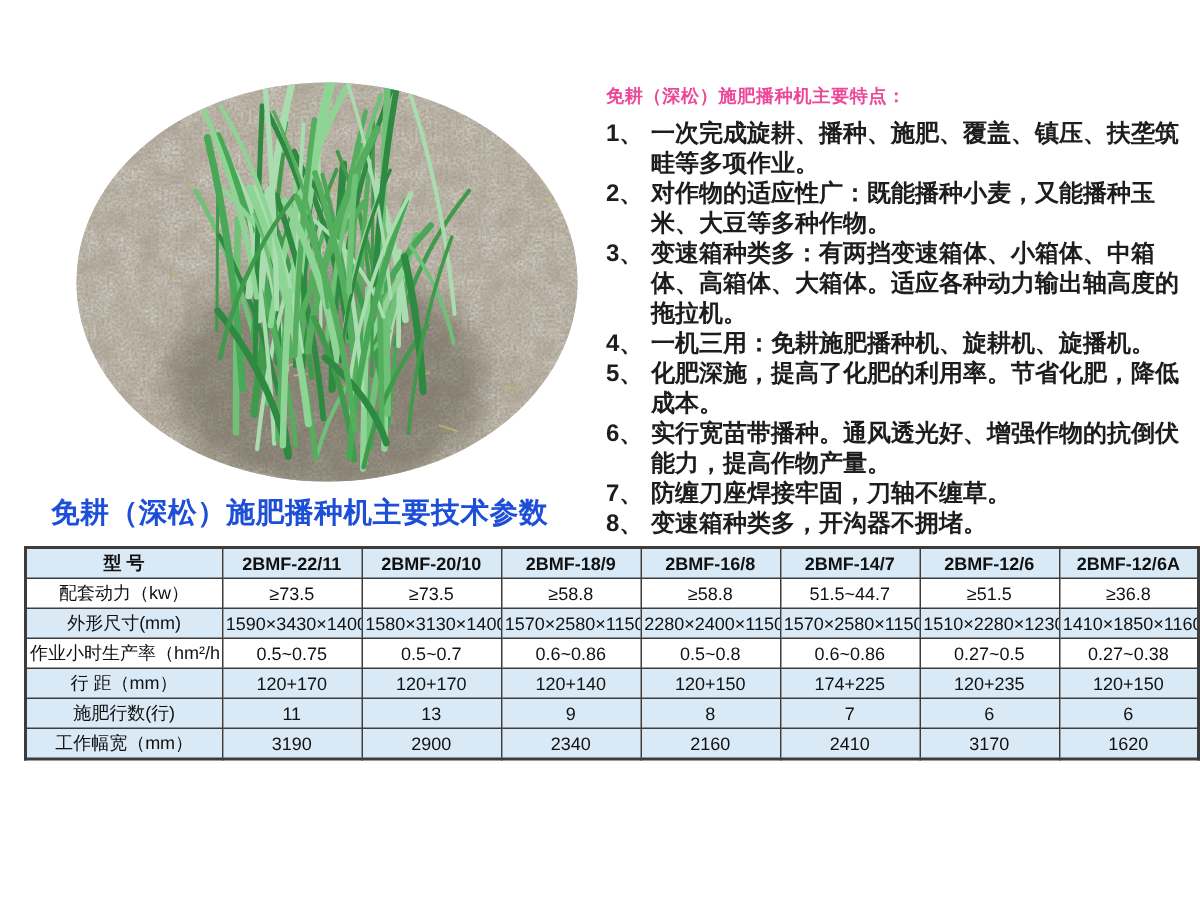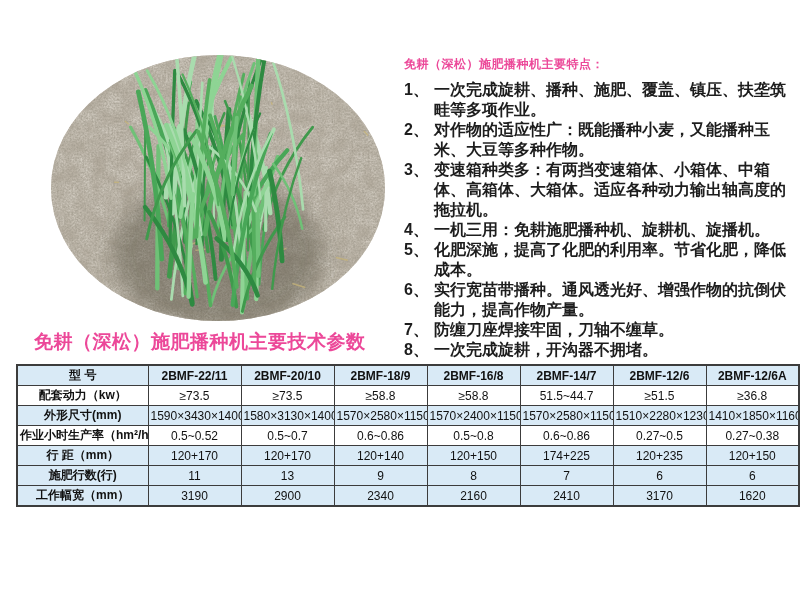--- a/index.html
+++ b/index.html
@@ -12,32 +12,32 @@
   .features{position:absolute;left:404px;top:56px;width:393px;}
   .features-heading{
     color:#ec4899;font-size:12px;font-weight:bold;margin:0 0 7px 0;
     letter-spacing:0.5px;white-space:nowrap;
   }
   .feature-item{display:flex;font-size:16px;line-height:20px;font-weight:bold;color:#1d1d1d;}
   .feature-num{flex:0 0 30px;}
   .feature-text{flex:1;}
   .tech-heading{
     position:absolute;left:34px;top:329px;margin:0;
-    color:#ec4899;font-size:19px;font-weight:bold;letter-spacing:0.5px;white-space:nowrap;
+    color:#1d4ed8;font-size:19px;font-weight:bold;letter-spacing:0.5px;white-space:nowrap;
   }
   table.spec{
     position:absolute;left:16px;top:364px;width:784px;
     border-collapse:collapse;table-layout:fixed;
     border:2px solid #3c3c3c;
   }
   table.spec td{
     border:1px solid #3c3c3c;height:19px;text-align:center;vertical-align:middle;
     font-size:12px;color:#111;padding:0 2px;background:#ffffff;overflow:hidden;white-space:nowrap;
   }
-  table.spec td.label{font-weight:bold;}
+  table.spec td.label{font-weight:normal;}
   table.spec tr.model td{font-weight:bold;}
   table.spec tr.shaded td{background:#d9eaf6;}
 </style>
 </head>
 <body>
 
 <div class="photo-wrap">
   <svg width="336" height="270" viewBox="0 0 336 270">
     <defs>
       <clipPath id="oval">
@@ -201,21 +201,21 @@
     <div class="feature-item">
       <span class="feature-num">6、</span>
       <span class="feature-text">实行宽苗带播种。通风透光好、增强作物的抗倒伏能力，提高作物产量。</span>
     </div>
     <div class="feature-item">
       <span class="feature-num">7、</span>
       <span class="feature-text">防缠刀座焊接牢固，刀轴不缠草。</span>
     </div>
     <div class="feature-item">
       <span class="feature-num">8、</span>
-      <span class="feature-text">一次完成旋耕，开沟器不拥堵。</span>
+      <span class="feature-text">变速箱种类多，开沟器不拥堵。</span>
     </div>
   </div>
 </div>
 
 <h2 class="tech-heading">免耕（深松）施肥播种机主要技术参数</h2>
 
 <table class="spec">
   <colgroup>
     <col style="width:131px">
       <col>
@@ -245,28 +245,28 @@
       <td>≥58.8</td>
       <td>51.5~44.7</td>
       <td>≥51.5</td>
       <td>≥36.8</td>
     </tr>
     <tr class="shaded">
       <td class="label">外形尺寸(mm)</td>
       <td>1590×3430×1400</td>
       <td>1580×3130×1400</td>
       <td>1570×2580×1150</td>
-      <td>1570×2400×1150</td>
+      <td>2280×2400×1150</td>
       <td>1570×2580×1150</td>
       <td>1510×2280×1230</td>
       <td>1410×1850×1160</td>
     </tr>
     <tr>
       <td class="label">作业小时生产率（hm²/h）</td>
-      <td>0.5~0.52</td>
+      <td>0.5~0.75</td>
       <td>0.5~0.7</td>
       <td>0.6~0.86</td>
       <td>0.5~0.8</td>
       <td>0.6~0.86</td>
       <td>0.27~0.5</td>
       <td>0.27~0.38</td>
     </tr>
     <tr class="shaded">
       <td class="label">行 距（mm）</td>
       <td>120+170</td>

